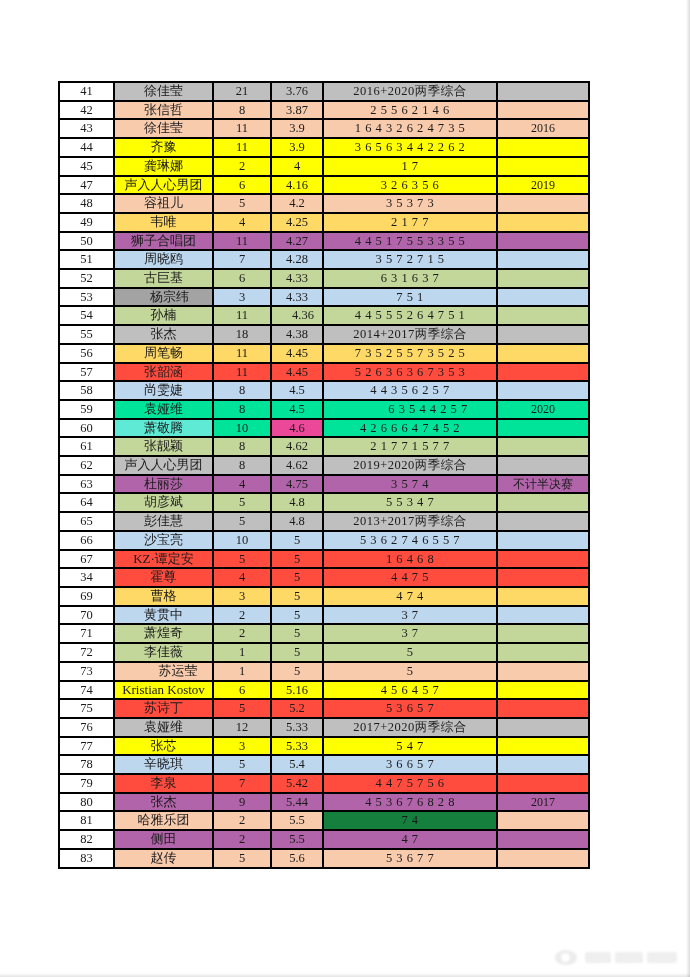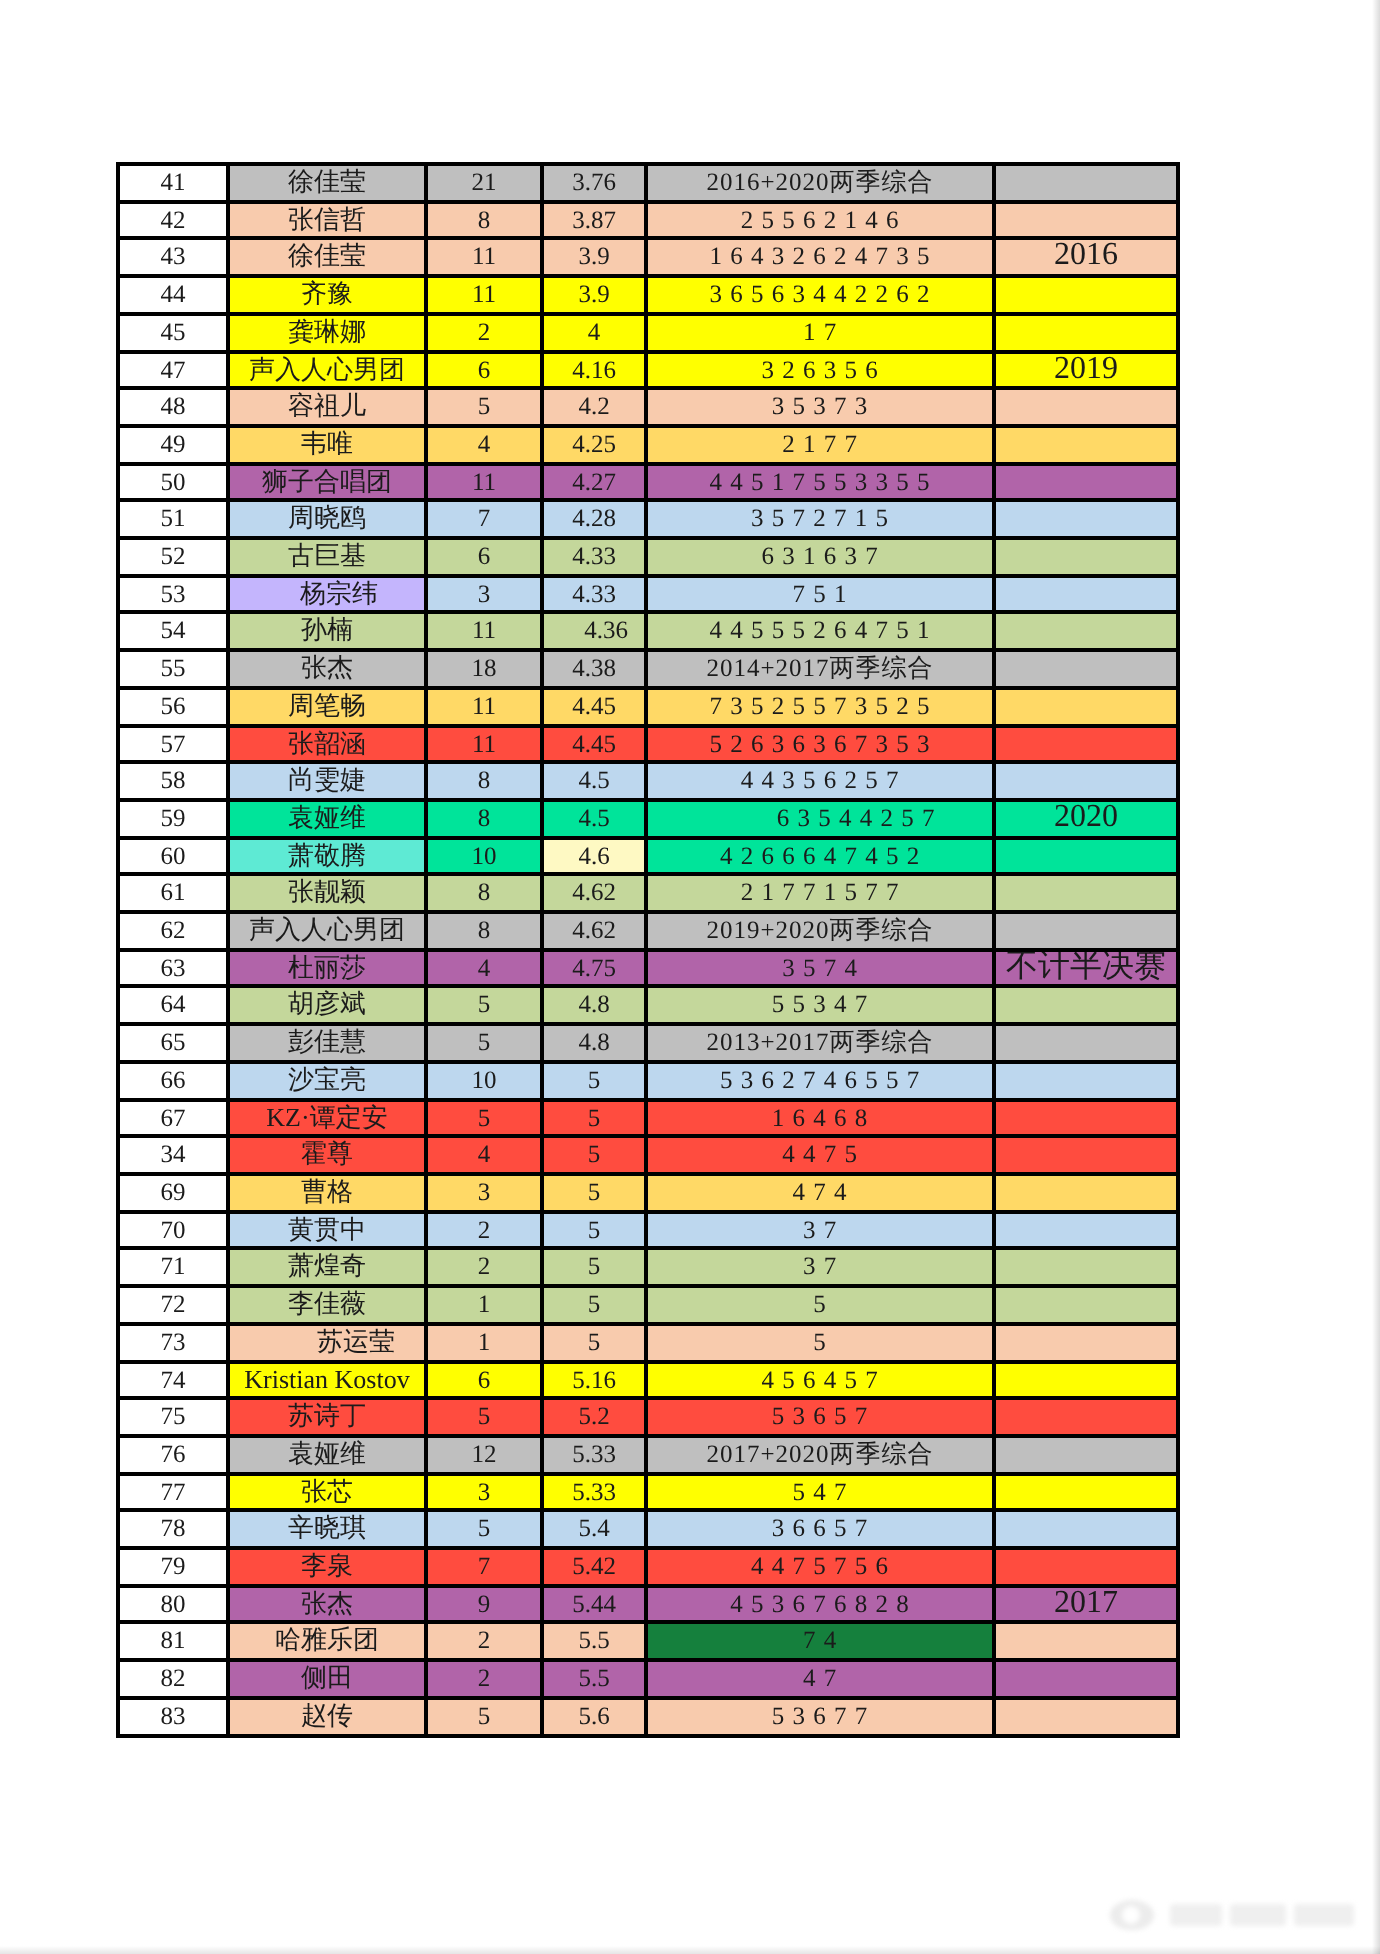--- a/index.html
+++ b/index.html
@@ -21,21 +21,21 @@
     border:2px solid #000000;
     height:16.7px;line-height:16.7px;
     padding:0;margin:0;
     text-align:center;vertical-align:middle;
     font-size:12.5px;color:#1b1b1b;
     white-space:nowrap;overflow:hidden;
     background:#ffffff;
   }
   .rank-table td.c-name{font-size:13px;}
   .rank-table td.c-scores{letter-spacing:0.5px;}
-  .rank-table td.c-note{font-size:16px;}
+  .rank-table td.c-note{font-size:12px;}
 
   
   .watermark{
     position:absolute;right:10px;bottom:8px;width:125px;height:28px;
     opacity:0.35;filter:blur(1.2px);
   }
   .wm-eye{
     position:absolute;left:0;bottom:4px;width:22px;height:15px;
     border-radius:50% 50% 48% 48%;
     background:#c9c9c9;
@@ -149,21 +149,21 @@
         <tr>
       <td class="c-rank">52</td>
       <td class="c-name" style="background: rgb(196, 215, 155);">古巨基</td>
       <td class="c-count" style="background: rgb(196, 215, 155);">6</td>
       <td class="c-avg" style="background: rgb(196, 215, 155);">4.33</td>
       <td class="c-scores" style="background: rgb(196, 215, 155);">6 3 1 6 3 7</td>
       <td class="c-note" style="background: rgb(196, 215, 155);"></td>
     </tr>
         <tr>
       <td class="c-rank">53</td>
-      <td class="c-name" style="background: #c4b5fd; padding-left: 12px;">杨宗纬</td>
+      <td class="c-name" style="background: #a3a3a3; padding-left: 12px;">杨宗纬</td>
       <td class="c-count" style="background: rgb(189, 215, 238);">3</td>
       <td class="c-avg" style="background: rgb(189, 215, 238);">4.33</td>
       <td class="c-scores" style="background: rgb(189, 215, 238);">7 5 1</td>
       <td class="c-note" style="background: rgb(189, 215, 238);"></td>
     </tr>
         <tr>
       <td class="c-rank">54</td>
       <td class="c-name" style="background: rgb(196, 215, 155);">孙楠</td>
       <td class="c-count" style="background: rgb(196, 215, 155);">11</td>
       <td class="c-avg" style="background: rgb(196, 215, 155); padding-left: 12px;">4.36</td>
@@ -207,21 +207,21 @@
       <td class="c-name" style="background: rgb(0, 228, 154);">袁娅维</td>
       <td class="c-count" style="background: rgb(0, 228, 154);">8</td>
       <td class="c-avg" style="background: rgb(0, 228, 154);">4.5</td>
       <td class="c-scores" style="background: rgb(0, 228, 154); padding-left: 36px;">6 3 5 4 4 2 5 7</td>
       <td class="c-note" style="background: rgb(0, 228, 154);">2020</td>
     </tr>
         <tr>
       <td class="c-rank">60</td>
       <td class="c-name" style="background: #5eead4;">萧敬腾</td>
       <td class="c-count" style="background: rgb(0, 228, 154);">10</td>
-      <td class="c-avg" style="background: #fef9c3;">4.6</td>
+      <td class="c-avg" style="background: #ec4899;">4.6</td>
       <td class="c-scores" style="background: rgb(0, 228, 154);">4 2 6 6 6 4 7 4 5 2</td>
       <td class="c-note" style="background: rgb(0, 228, 154);"></td>
     </tr>
         <tr>
       <td class="c-rank">61</td>
       <td class="c-name" style="background: rgb(196, 215, 155);">张靓颖</td>
       <td class="c-count" style="background: rgb(196, 215, 155);">8</td>
       <td class="c-avg" style="background: rgb(196, 215, 155);">4.62</td>
       <td class="c-scores" style="background: rgb(196, 215, 155);">2 1 7 7 1 5 7 7</td>
       <td class="c-note" style="background: rgb(196, 215, 155);"></td>

